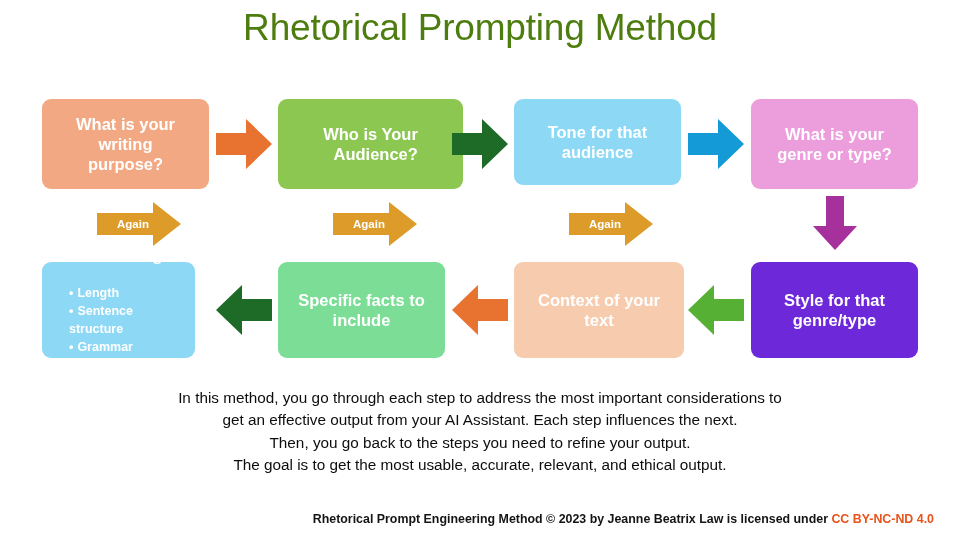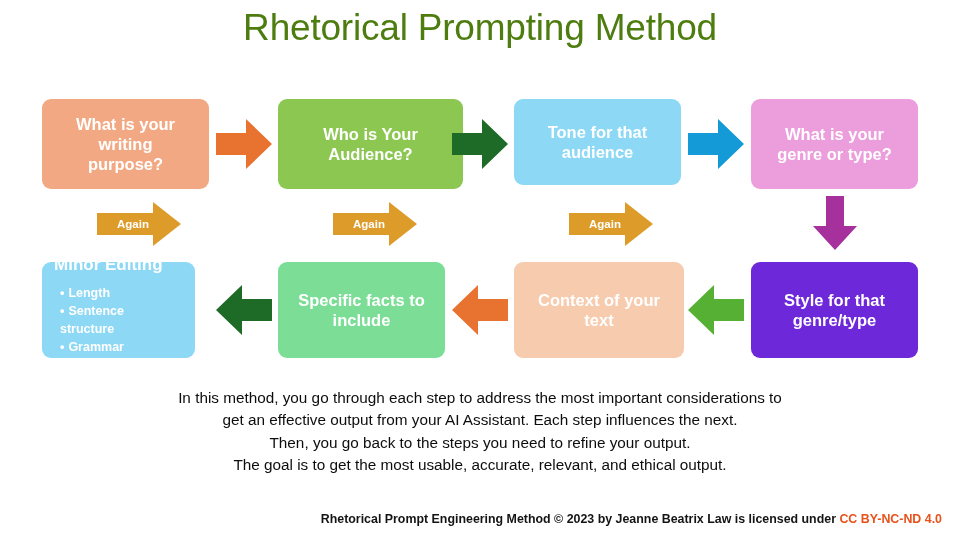--- a/index.html
+++ b/index.html
@@ -48,41 +48,41 @@
     text-align: center;
     padding: 4px 9px;
   }
   .fbox .boxlabel {
     display: block;
     white-space: pre-line;
   }
 
   
   #box-purpose   { left: 42px;  top: 99px;  width: 167px; height: 90px; background: #F2A983; }
-  #box-audience  { left: 278px; top: 99px;  width: 185px; height: 90px; background: #8CC751; }
+  #box-audience  { left: 278px; top: 99px;  width: 185px; height: 90px; background: #8CC751; text-align: right; }
   #box-tone      { left: 514px; top: 99px;  width: 167px; height: 86px; background: #8CD8F5; }
   #box-genre     { left: 751px; top: 99px;  width: 167px; height: 90px; background: #EB9DDC; }
 
   
   #box-minor     { left: 42px;  top: 262px; width: 153px; height: 96px; background: #8CD8F5;
                    justify-content: flex-start; text-align: left; padding: 8px 10px; }
   #box-facts     { left: 278px; top: 262px; width: 167px; height: 96px; background: #7BDD96; }
   #box-context   { left: 514px; top: 262px; width: 170px; height: 96px; background: #F6CBAE; }
   #box-style     { left: 751px; top: 262px; width: 167px; height: 96px; background: #6d28d9; }
 
   .minor-title {
     font-size: 17px;
     font-weight: bold;
     line-height: 1.2;
     margin: 0 0 3px 2px;
     white-space: nowrap;
   }
   .minor-list {
     list-style: none;
-    margin: 8px;
+    margin: 17px;
     padding: 0;
     font-size: 12.5px;
     font-weight: bold;
     line-height: 1.46;
   }
   .minor-list li::before {
     content: "\2022";
     margin-right: 4px;
   }
   .minor-inner { width: 100%; }
@@ -143,21 +143,21 @@
     color: #0d0d0d;
     white-space: pre-line;
   }
 
   
   #footer {
     position: absolute;
     left: 0;
     top: 512px;
     width: 960px;
-    padding-right: 18px;
+    padding-right: 26px;
     box-sizing: border-box;
     text-align: right;
     font-family: "Liberation Sans", sans-serif;
     font-size: 12.4px;
     font-weight: bold;
     color: #141414;
   }
   #footer .license {
     color: #E8521B;
   }

